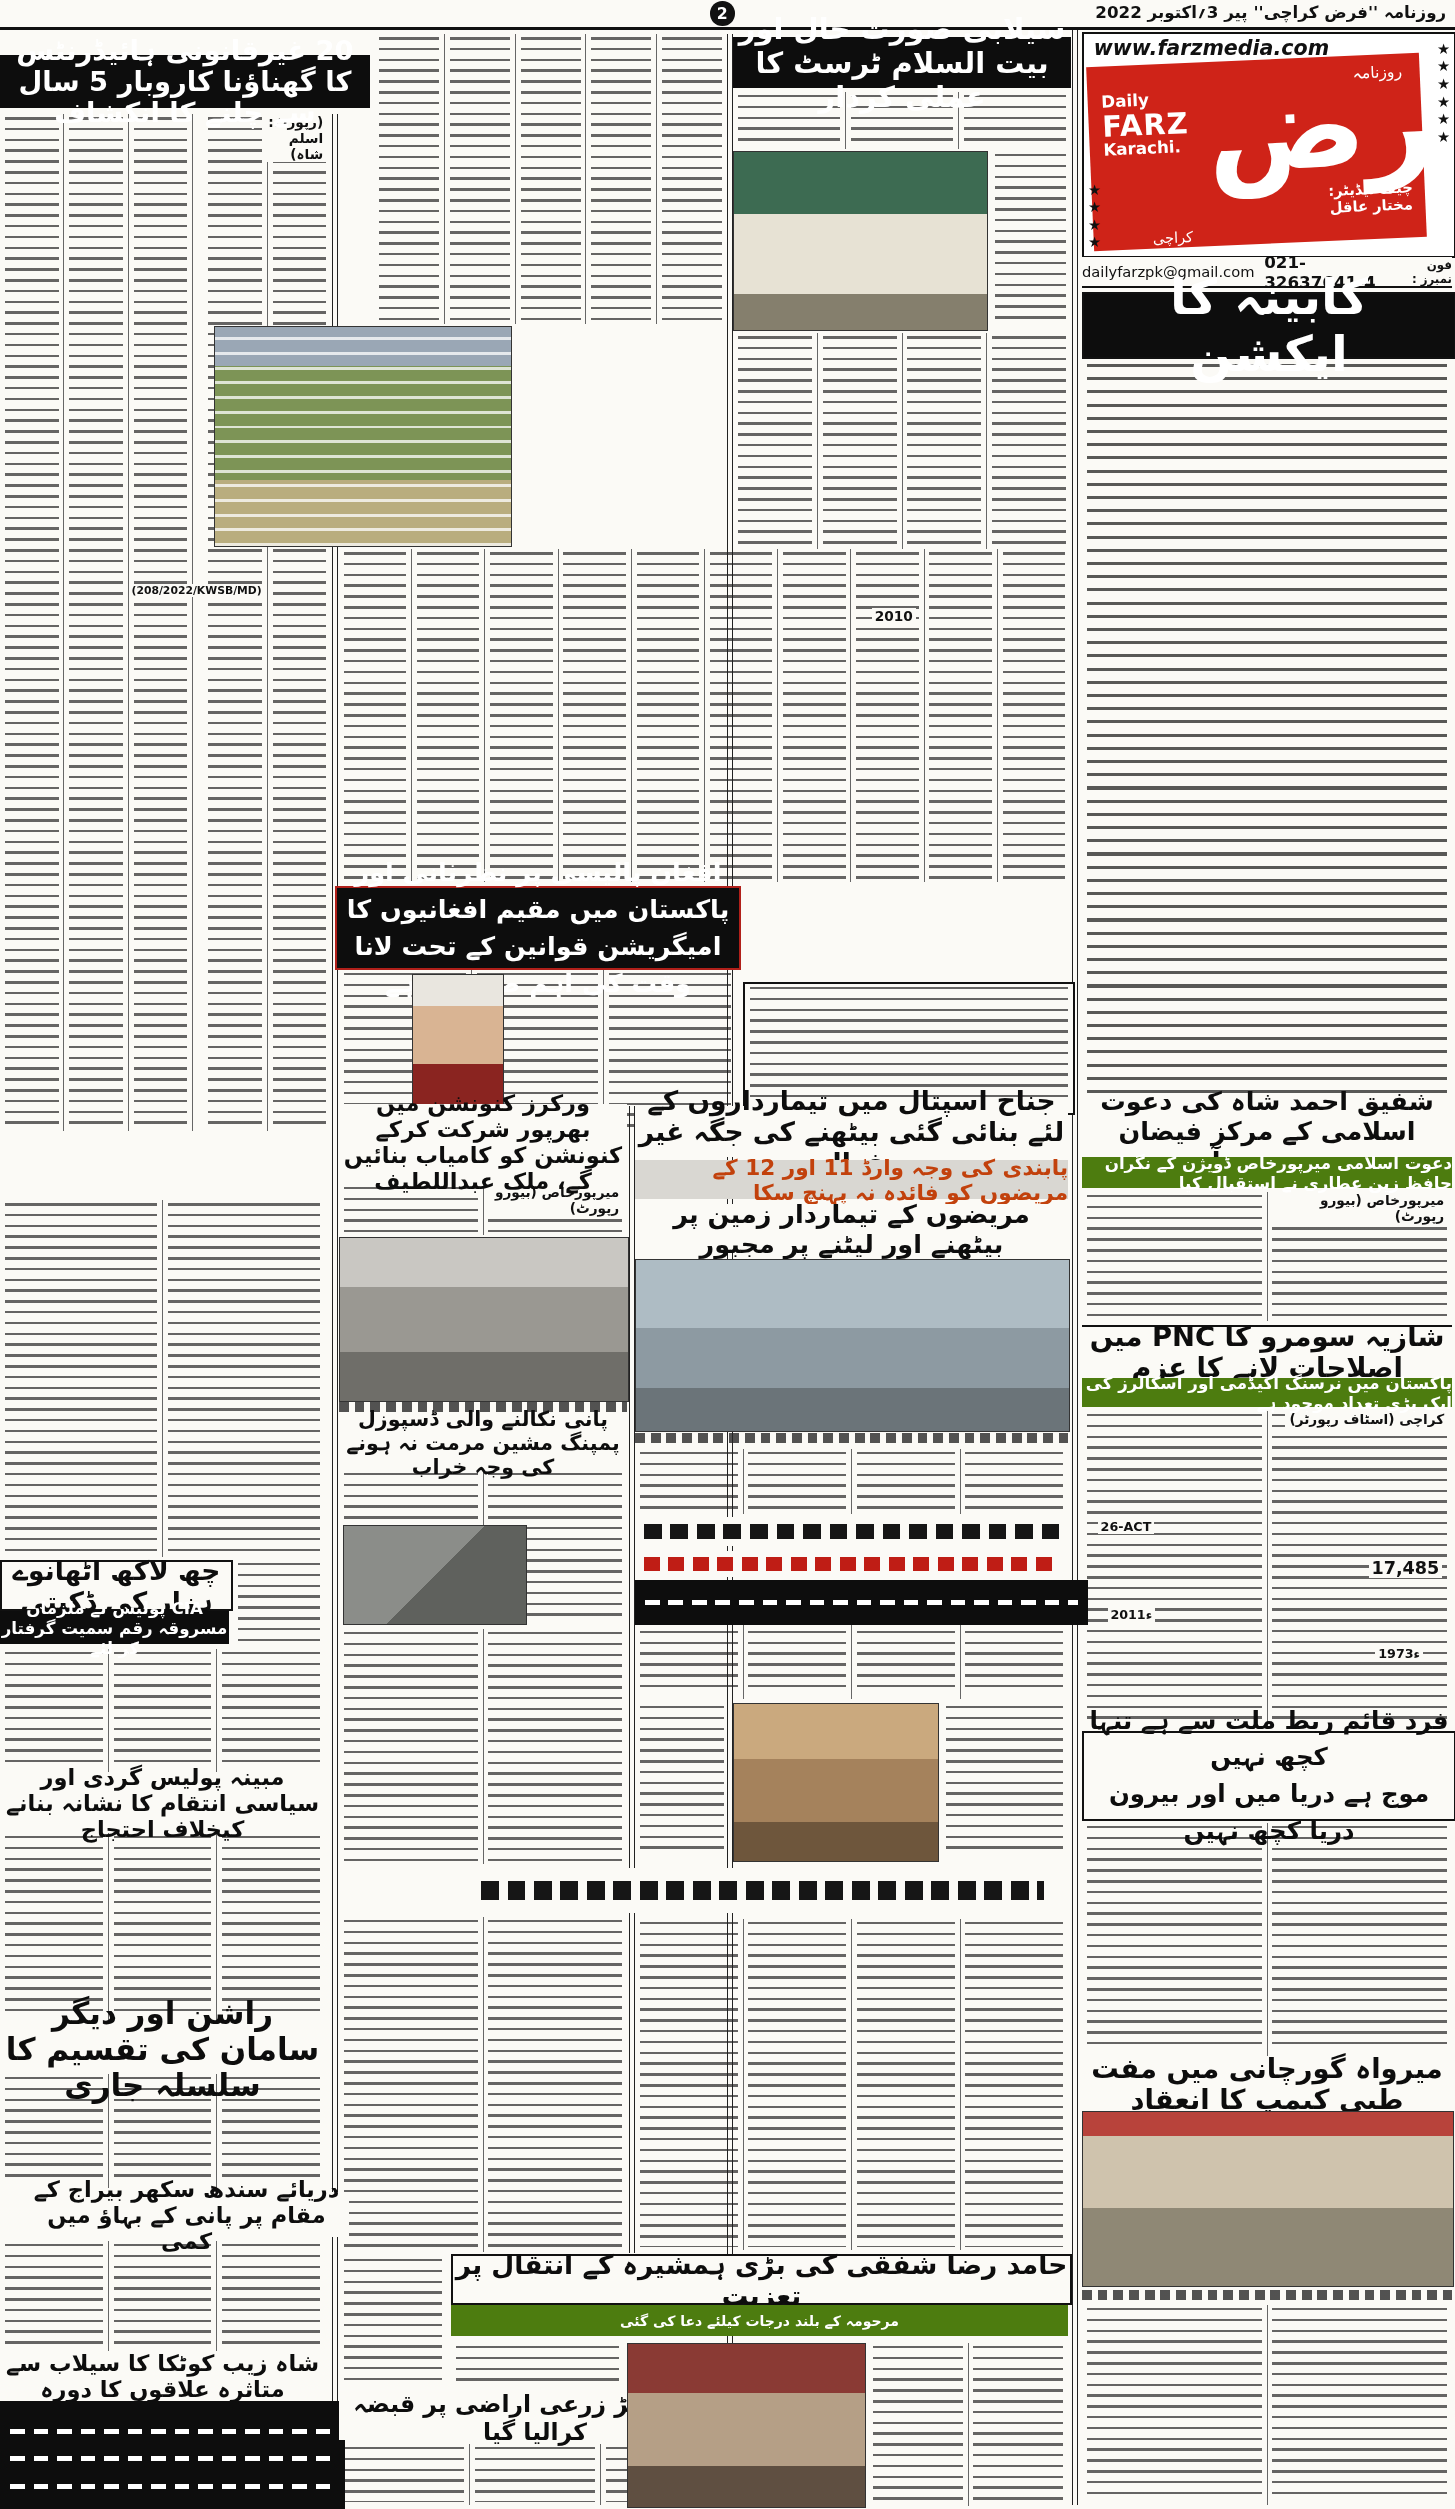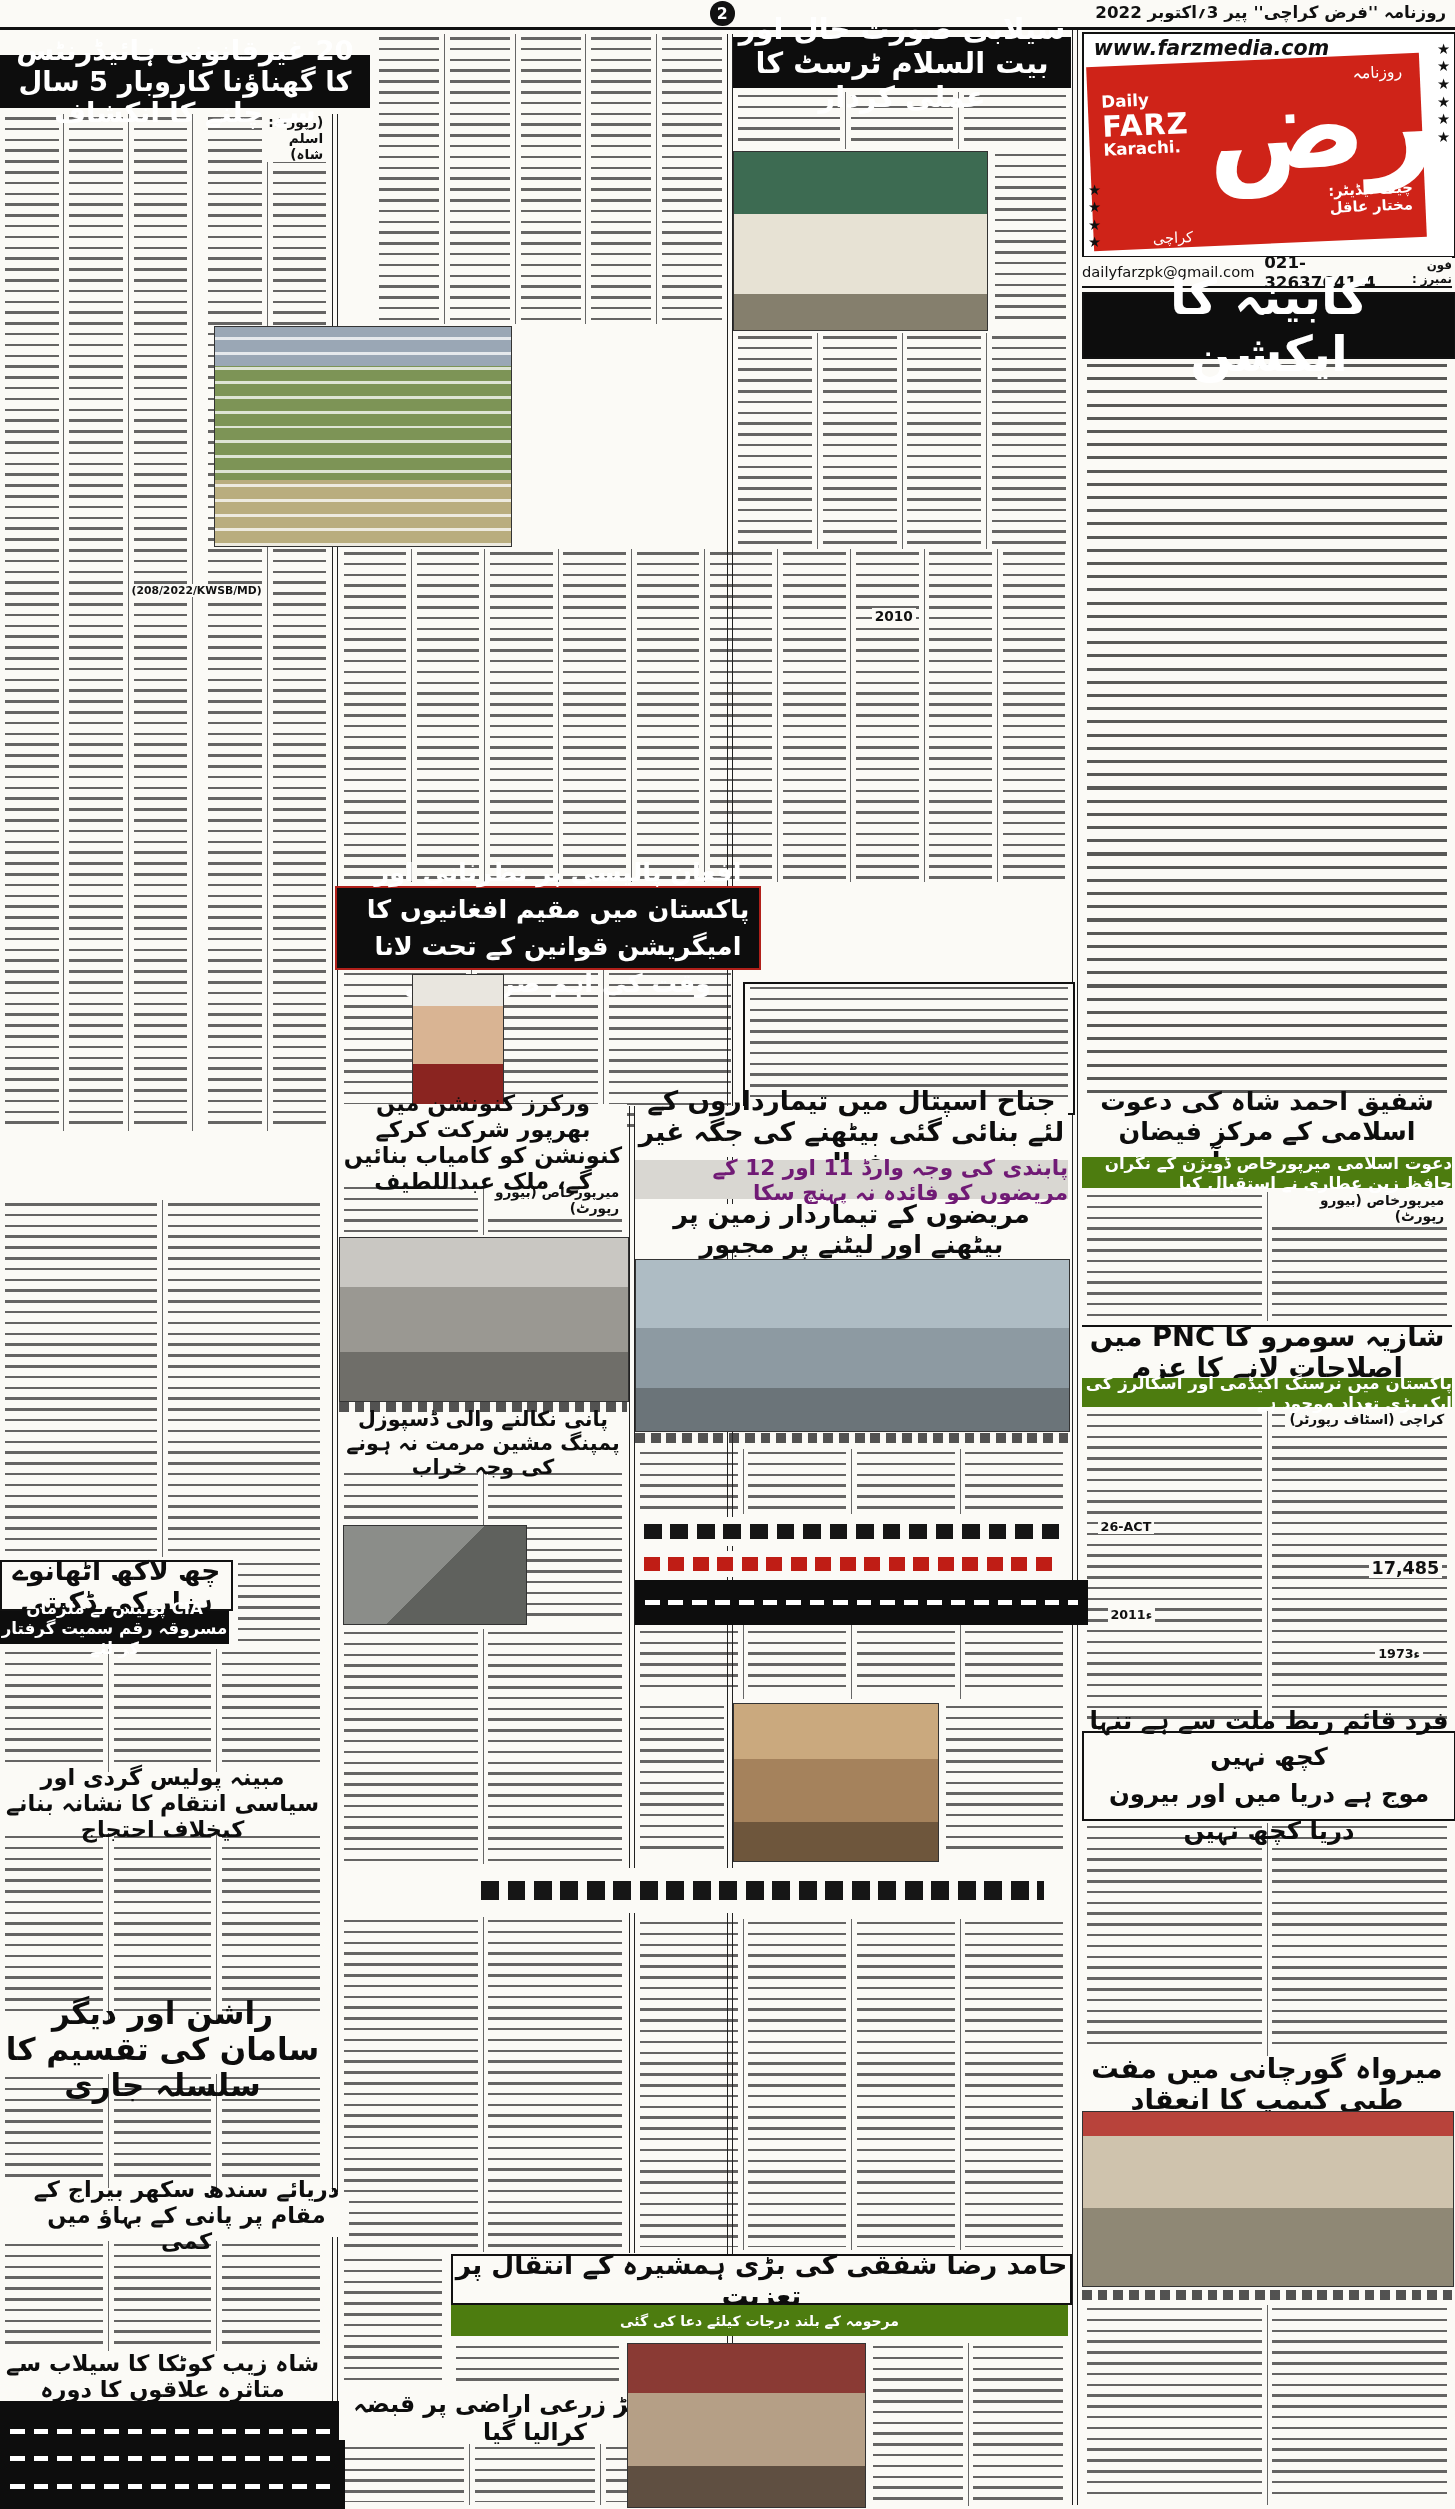--- a/index.html
+++ b/index.html
@@ -10,21 +10,21 @@
   .vrule{position:absolute;width:3.9px;border-left:1.5px solid #222;border-right:1.5px solid #222;z-index:0;}
   .hrule{position:absolute;background:#111;z-index:2;}
   
   .bar-black{background:#0d0d0d;color:#fff;display:flex;align-items:center;justify-content:center;
              text-align:center;font-weight:bold;z-index:3;direction:rtl;}
   .head-text{color:#0d0d0d;font-weight:bold;display:flex;align-items:center;justify-content:center;
              text-align:center;z-index:3;direction:rtl;background:#fbfaf6;}
   .boxed{border:2px solid #111;}
   .sub-dark{background:#4d7c0f;color:#fff;display:flex;align-items:center;justify-content:center;
             font-weight:bold;z-index:3;direction:rtl;}
-  .sub-light{background:#d9d7d2;color:#701a75;display:flex;align-items:center;justify-content:center;
+  .sub-light{background:#d9d7d2;color:#c2410c;display:flex;align-items:center;justify-content:center;
              font-weight:bold;z-index:3;direction:rtl;}
   
   .cols{display:flex;flex-direction:row-reverse;z-index:1;}
   .col{flex:1;background-image:repeating-linear-gradient(180deg,rgba(30,30,30,.68) 0 2.5px,transparent 2.5px 10.8px);
        background-origin:content-box;background-clip:content-box;padding:2.9px 4.9px;border-left:1px solid #666;}
   .col:last-child{border-left:none;}
   .coarse .col{background-image:repeating-linear-gradient(180deg,rgba(25,25,25,.72) 0 3.1px,transparent 3.1px 13.2px);}
   .lead-token{position:absolute;top:0;right:3.9px;background:#fbfaf6;padding:0 3.9px;font-size:13.7px;
               font-weight:bold;direction:rtl;z-index:2;}
   .num-token{position:absolute;background:#fbfaf6;padding:0 2.9px;font-weight:bold;z-index:2;}
@@ -221,21 +221,21 @@
     </div>
     <div class="col"></div>
       <div class="col"></div>
       <div class="col"></div>
       <div class="col"></div>
       <div class="col"></div>
       <div class="col"></div>
       <div class="col"></div>
   </div>
 
-  <div class="abs bar-black" style="left:335px;top:886px;width:402px;height:80px;flex-direction:column;font-size:25.5px;line-height:1.45;border:2.9px solid #b1201a;padding-left:20px;">
+  <div class="abs bar-black" style="left:335px;top:886px;width:402px;height:80px;flex-direction:column;font-size:25.5px;line-height:1.45;border:2.9px solid #b1201a;">
     <span>افغان پالیسی پر نظرثانی اور پاکستان میں مقیم افغانیوں کا</span>
     <span>امیگریشن قوانین کے تحت لانا وقت کی اہم ضرورت ہے</span>
   </div>
   <div class="abs cols" style="left:339px;top:970px;width:397px;height:161px;">
     <div class="col"></div>
       <div class="col"></div>
       <div class="col"></div>
   </div>
   <div class="abs photo" style="left:412px;top:974px;width:90px;height:143px;background:linear-gradient(180deg,#e9e6df 0 22%,#d9b493 22% 62%,#8a2420 62% 100%);"></div>
 

